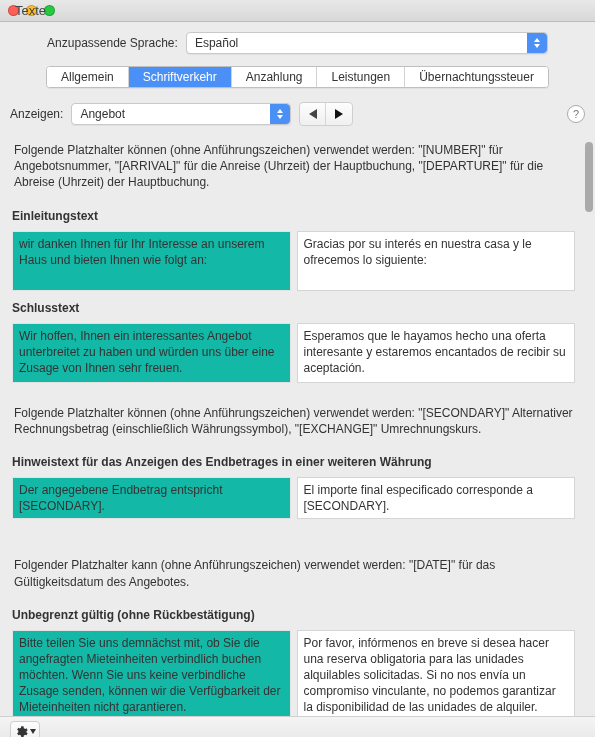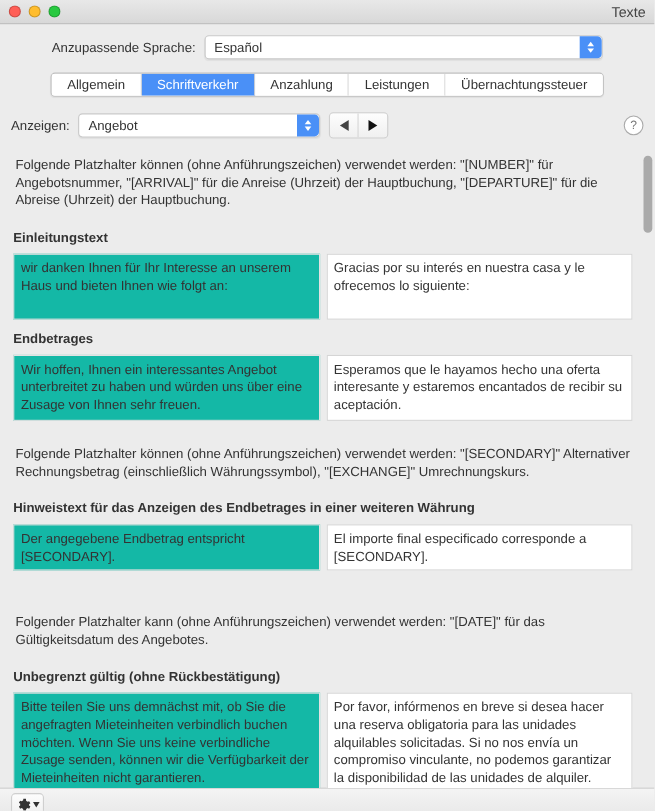--- a/index.html
+++ b/index.html
@@ -1,21 +1,21 @@
 <!DOCTYPE html>
 <html><head>
 <meta charset="utf-8">
 <style>
   * { box-sizing: border-box; margin: 0; padding: 0; font-family: -apple-system, "Helvetica Neue", Arial, sans-serif; }
   body { background: #ececec; width: 595px; height: 737px; overflow: hidden; font-size: 12px; color: #333; }
   .titlebar { height: 22px; background: linear-gradient(#e8e8e8,#d8d8d8); border-bottom: 1px solid #bdbdbd; display:flex; align-items:center; padding:0 8px; }
   .traffic { display:flex; gap:7px; }
   .dot { width:11px; height:11px; border-radius:50%; border:0.5px solid rgba(0,0,0,0.2);}
   .dot.red{background:#ff5f57}.dot.yellow{background:#ffbd2e}.dot.green{background:#28c940}
-  .title { flex:1; text-align:right; font-size:13px; color:#444; margin-left:-40px;}
+  .title { flex:1; text-align:left; font-size:13px; color:#444; margin-left:-40px;}
   .row { display:flex; align-items:center; gap:8px; }
   .lang-row { justify-content:center; padding:10px 0 6px; }
   .label { font-size:12px; color:#333; }
   .select { position:relative; background:#fff; border:1px solid #c9c9c9; border-radius:4px; height:22px; display:flex; align-items:center; padding:0 26px 0 8px; font-size:12px; min-width:200px; box-shadow:0 1px 1px rgba(0,0,0,0.05);}
   .select.lang{ width:362px;}
   .select.show{ width:220px;}
   .select-arrows { position:absolute; right:0; top:0; bottom:0; width:20px; background:#4a90f7; border-radius:0 4px 4px 0; display:flex; flex-direction:column; align-items:center; justify-content:center; }
   .select-arrows::before,.select-arrows::after{content:"";width:0;height:0;border-left:3px solid transparent;border-right:3px solid transparent;}
   .select-arrows::before{border-bottom:4px solid #fff;margin-bottom:1px;}
   .select-arrows::after{border-top:4px solid #fff;margin-top:1px;}
@@ -101,21 +101,21 @@
   <div class="section-pad">
     <div class="ptext">Folgende Platzhalter können (ohne Anführungszeichen)  verwendet werden: "[NUMBER]" für Angebotsnummer, "[ARRIVAL]" für die Anreise (Uhrzeit) der Hauptbuchung, "[DEPARTURE]" für die Abreise (Uhrzeit) der Hauptbuchung.</div>
   </div>
 
   <div class="heading">Einleitungstext</div>
   <div class="pair">
     <div class="pane left">wir danken Ihnen für Ihr Interesse an unserem Haus und bieten Ihnen wie folgt an:</div>
     <textarea class="pane" style="">Gracias por su interés en nuestra casa y le ofrecemos lo siguiente:</textarea>
   </div>
 
-  <div class="heading">Endbetrages</div>
+  <div class="heading">Schlusstext</div>
   <div class="pair">
     <div class="pane left">Wir hoffen, Ihnen ein interessantes Angebot unterbreitet zu haben und würden uns über eine Zusage von Ihnen sehr freuen.</div>
     <textarea class="pane" style="">Esperamos que le hayamos hecho una oferta interesante y estaremos encantados de recibir su aceptación.</textarea>
   </div>
 
   <div style="height:18px"></div>
   <div class="section-pad">
     <div class="ptext">Folgende Platzhalter können (ohne Anführungszeichen) verwendet werden: "[SECONDARY]" Alternativer Rechnungsbetrag (einschließlich Währungssymbol), "[EXCHANGE]" Umrechnungskurs.</div>
   </div>
 

